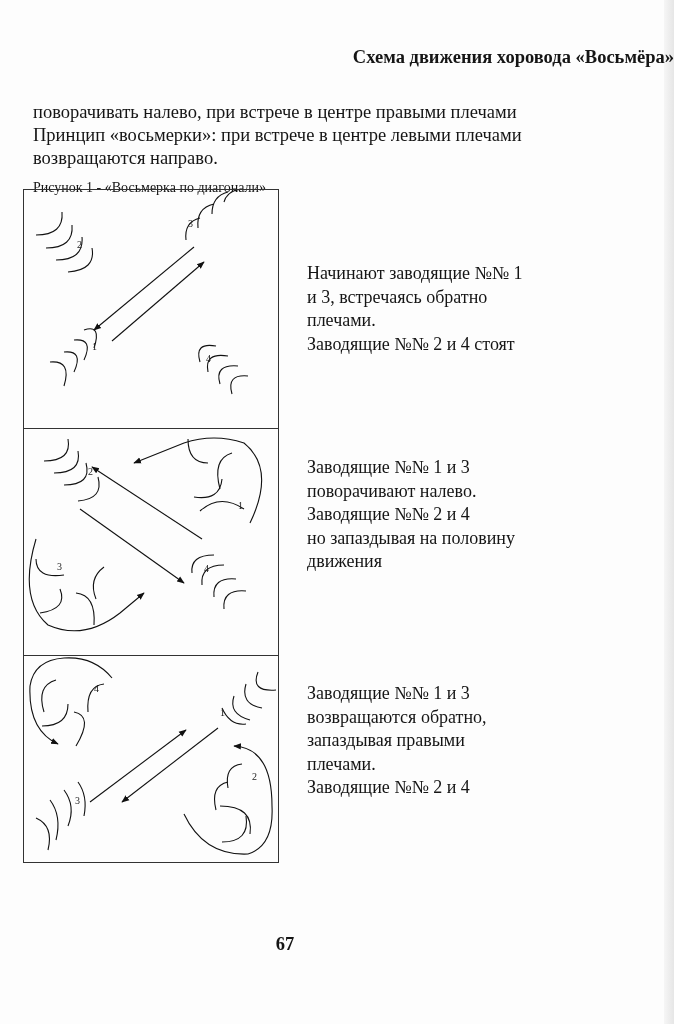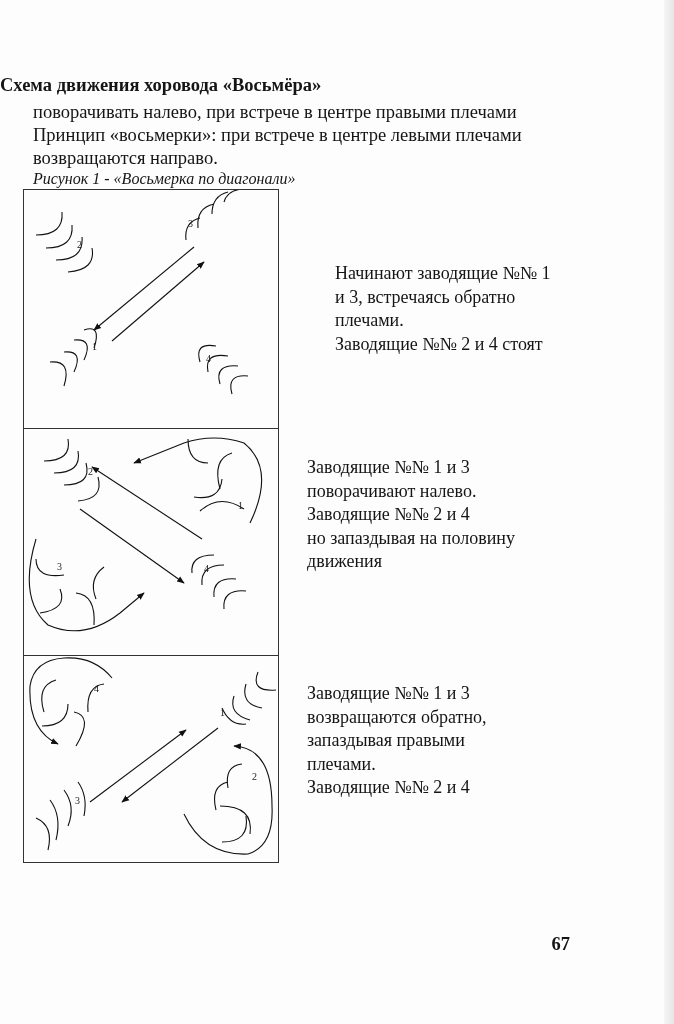--- a/index.html
+++ b/index.html
@@ -1,30 +1,30 @@
 <!DOCTYPE html>
 <html><head>
 <meta charset="utf-8">
 <style>
   html, body { margin:0; padding:0; }
   body { width:674px; height:1024px; background:#fdfdfd; position:relative; overflow:hidden;
          font-family:"Liberation Serif","DejaVu Serif",serif; color:#151515; }
   .edge { position:absolute; right:0; top:0; width:10px; height:1024px;
           background:linear-gradient(to right,#f6f6f6,#e6e6e6); }
-  .title { position:absolute; left:0; width:674px; top:47px; text-align:left;
-           font-weight:bold; font-size:18.5px;margin-top:28px; }
+  .title { position:absolute; left:0; width:674px; top:47px; text-align:right;
+           font-weight:bold; font-size:18.5px; }
   .intro { position:absolute; left:33px; top:101px; width:540px; font-size:18.5px; line-height:23px; }
-  .caption { position:absolute; left:33px; top:170px; font-size:16px; font-style:italic; }
+  .caption { position:absolute; left:33px; top:180px; font-size:14px; }
   .figure { position:absolute; left:23px; top:189px; width:256px; height:674px;
             border:1px solid #333; box-sizing:border-box; }
   .panel { position:absolute; left:0; width:254px; }
   .panel svg { display:block; }
   .divider { position:absolute; left:0; width:254px; height:0; border-top:1px solid #333; }
   .desc { position:absolute; left:307px; width:260px; font-size:18px; line-height:23.5px; }
-  .pagenum { position:absolute; left:0; width:570px; top:934px; text-align:right;
+  .pagenum { position:absolute; left:0; width:570px; top:934px; text-align:center;
              font-weight:bold; font-size:18.5px; }
   .num { font-family:"Liberation Serif",serif; font-size:10px; fill:#222; }
 </style>
 </head>
 <body>
 
 <div class="edge"></div>
 
 <div class="title">Схема движения хоровода «Восьмёра»</div>
 
@@ -150,21 +150,21 @@
         <path d="M26,144 Q38,160 32,184"></path>
         <path d="M12,162 Q30,170 24,194"></path>
         <text class="num" x="51" y="148" stroke="none">3</text>
       </g>
       <line x1="66" y1="146" x2="162" y2="74" marker-end="url(#ah)"></line>
       <line x1="194" y1="72" x2="98" y2="146" marker-end="url(#ah)"></line>
     </svg>
   </div>
 </div>
 
-<div class="desc" style="top:262px;margin-left:28px;">
+<div class="desc" style="top:262px;">
   <div>Начинают заводящие №№ 1</div>
   <div>и 3, встречаясь обратно</div>
   <div>плечами.</div>
   <div>Заводящие №№ 2 и 4 стоят</div>
 </div>
 
 <div class="desc" style="top:456px;">
   <div>Заводящие №№ 1 и 3</div>
   <div>поворачивают налево.</div>
   <div>Заводящие №№ 2 и 4</div>

